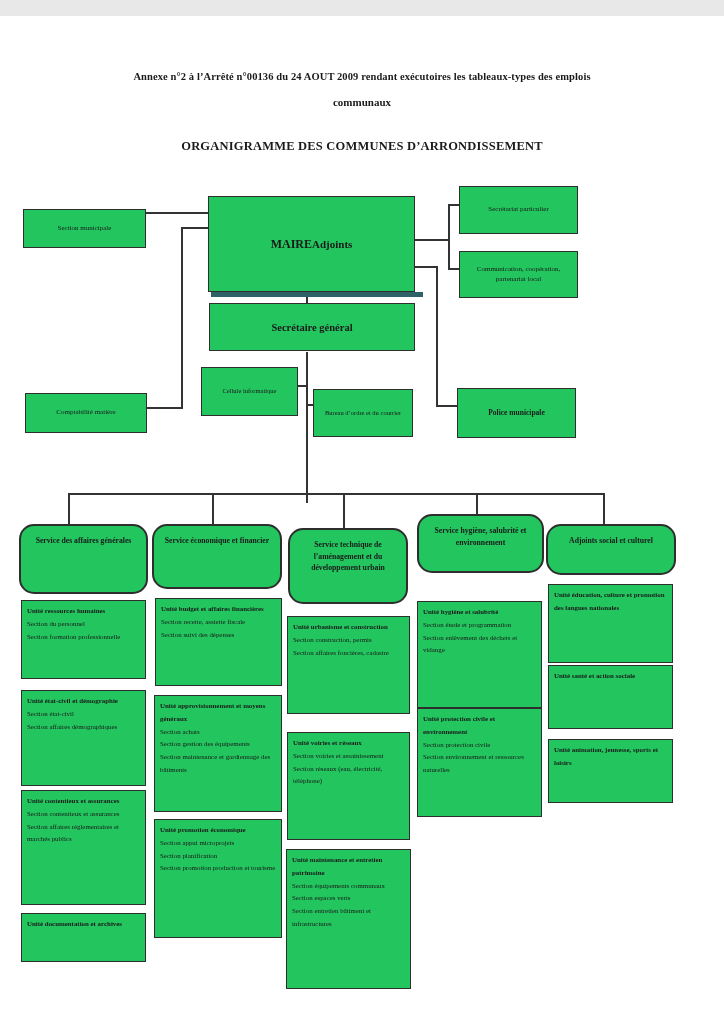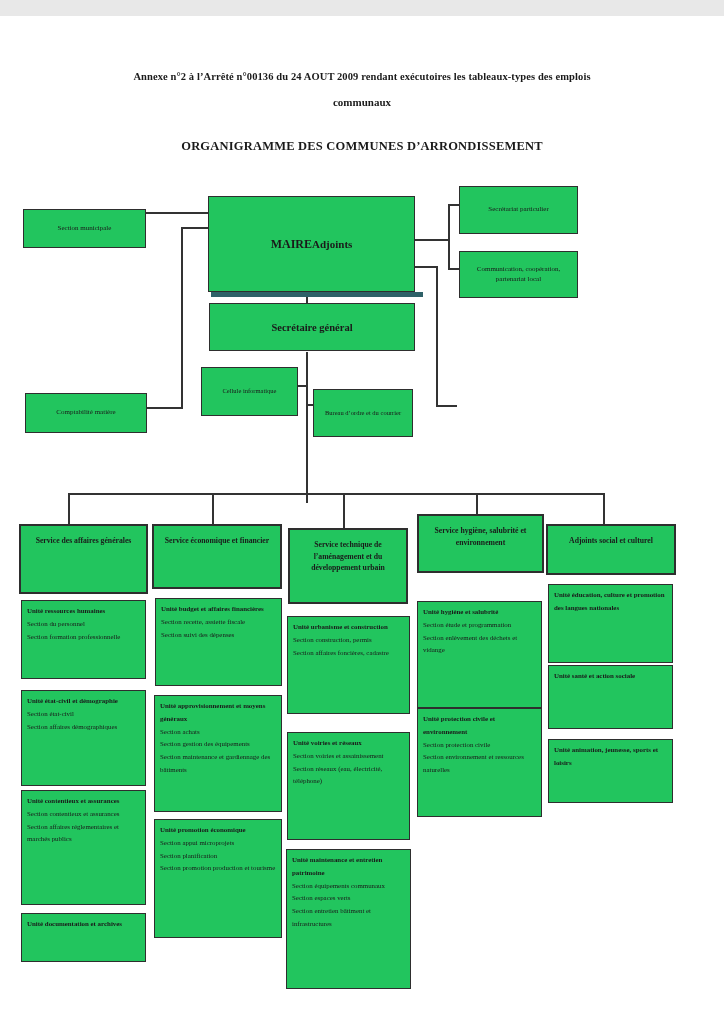--- a/index.html
+++ b/index.html
@@ -13,21 +13,21 @@
   .t2{top:80px;font-size:11px;}
   .hd{top:123px;font-size:12.5px;letter-spacing:.2px;}
   .box{position:absolute;background:#22c55e;border:1.5px solid #2e2e2e;box-sizing:border-box;}
   .cc{display:flex;align-items:center;justify-content:center;text-align:center;}
   .sm{font-size:7px;line-height:1.35;padding:2px 4px;}
   .xs{font-size:6.5px;line-height:1.35;padding:2px 4px;}
   .b{font-weight:bold;}
   .maire{font-size:12px;font-weight:bold;line-height:1.9;}
   .sg{font-size:10.5px;font-weight:bold;}
   .hdr{border-width:2px;font-weight:bold;font-size:7.7px;line-height:1.5;
-       text-align:center;padding:9px 4px 0 4px;}
+       text-align:center;padding:9px 4px 0 4px;border-radius:15px;}
   .unit{border-width:1.5px;font-size:6.9px;line-height:1.85;padding:4px 5px 2px 5px;}
   .unit .t{font-weight:bold;}
   .shadow{position:absolute;background:#2e6168;}
   .hline,.vline{position:absolute;background:#333;}
   .hline{height:1.5px;}
   .vline{width:1.5px;}
   .hline.k{height:2px;}
   .vline.k{width:2px;}
 </style>
 </head>
@@ -89,20 +89,23 @@
   </div>
 
   <div class="box cc xs" style="left:313px;top:373px;width:100px;height:48px">
     <span>Bureau d’ordre et du courrier</span>
   </div>
 
   <div class="box cc sm" style="left:25px;top:377px;width:122px;height:40px">
     <span>Comptabilité matière</span>
   </div>
 
+  <div class="box cc sm b" style="left:457px;top:372px;width:119px;height:50px;font-size:7.5px">
+    <span>Police municipale</span>
+  </div>
 
   <div class="box hdr" style="left:19px;top:508px;width:129px;height:70px">
     <span>Service des affaires générales</span>
   </div>
   <div class="box hdr" style="left:152px;top:508px;width:130px;height:65px">
     <span>Service économique et financier</span>
   </div>
   <div class="box hdr" style="left:288px;top:512px;width:120px;height:76px">
     <span>Service technique de l’aménagement et du développement urbain</span>
   </div>

